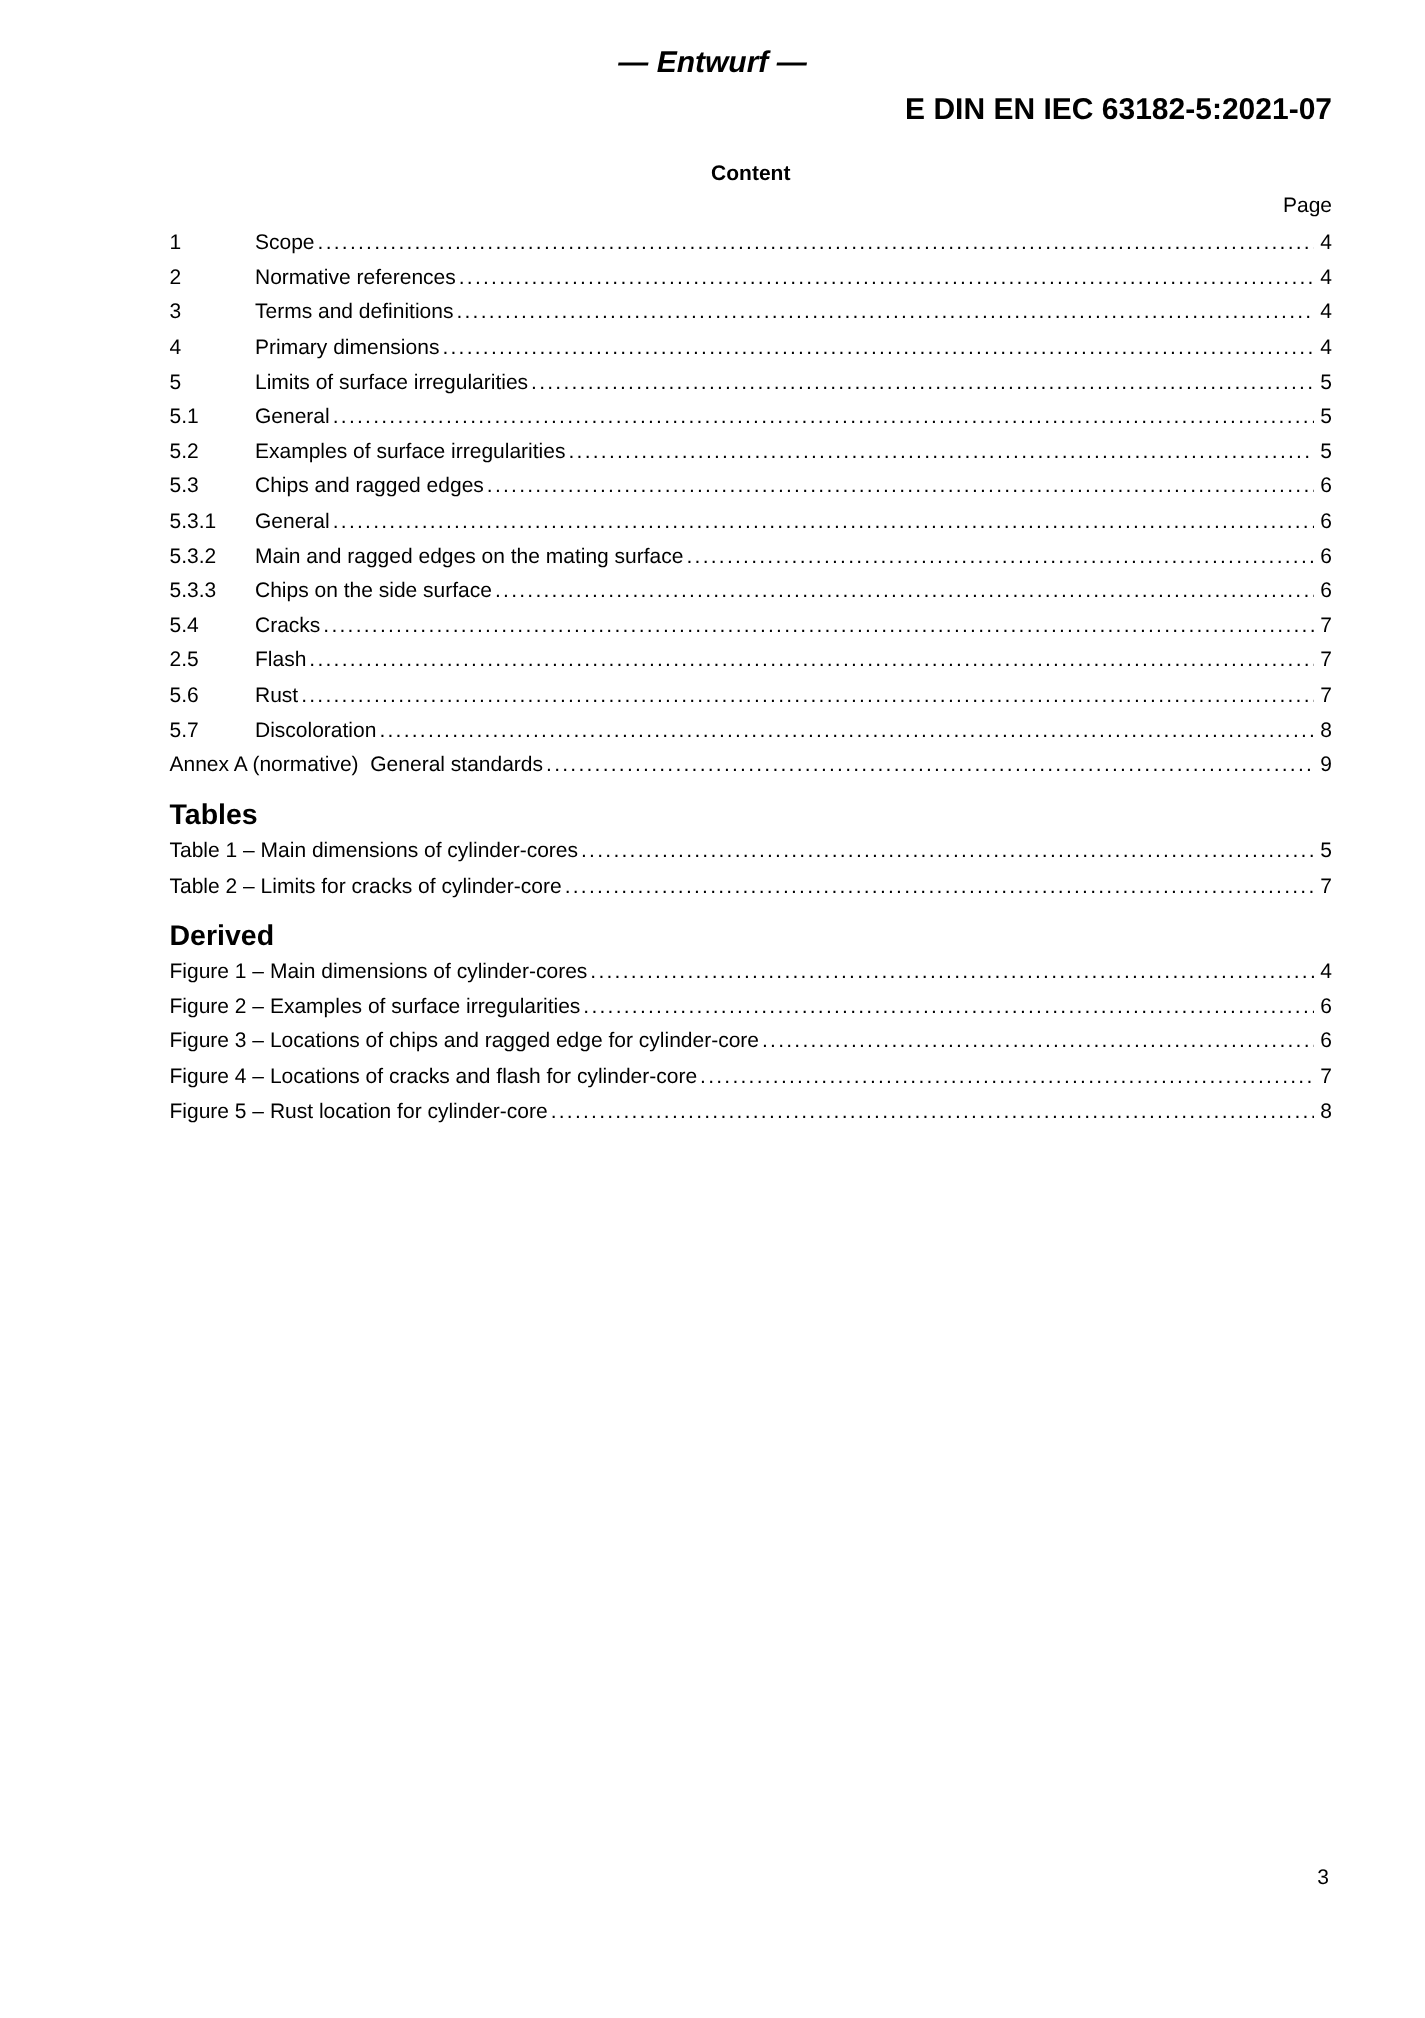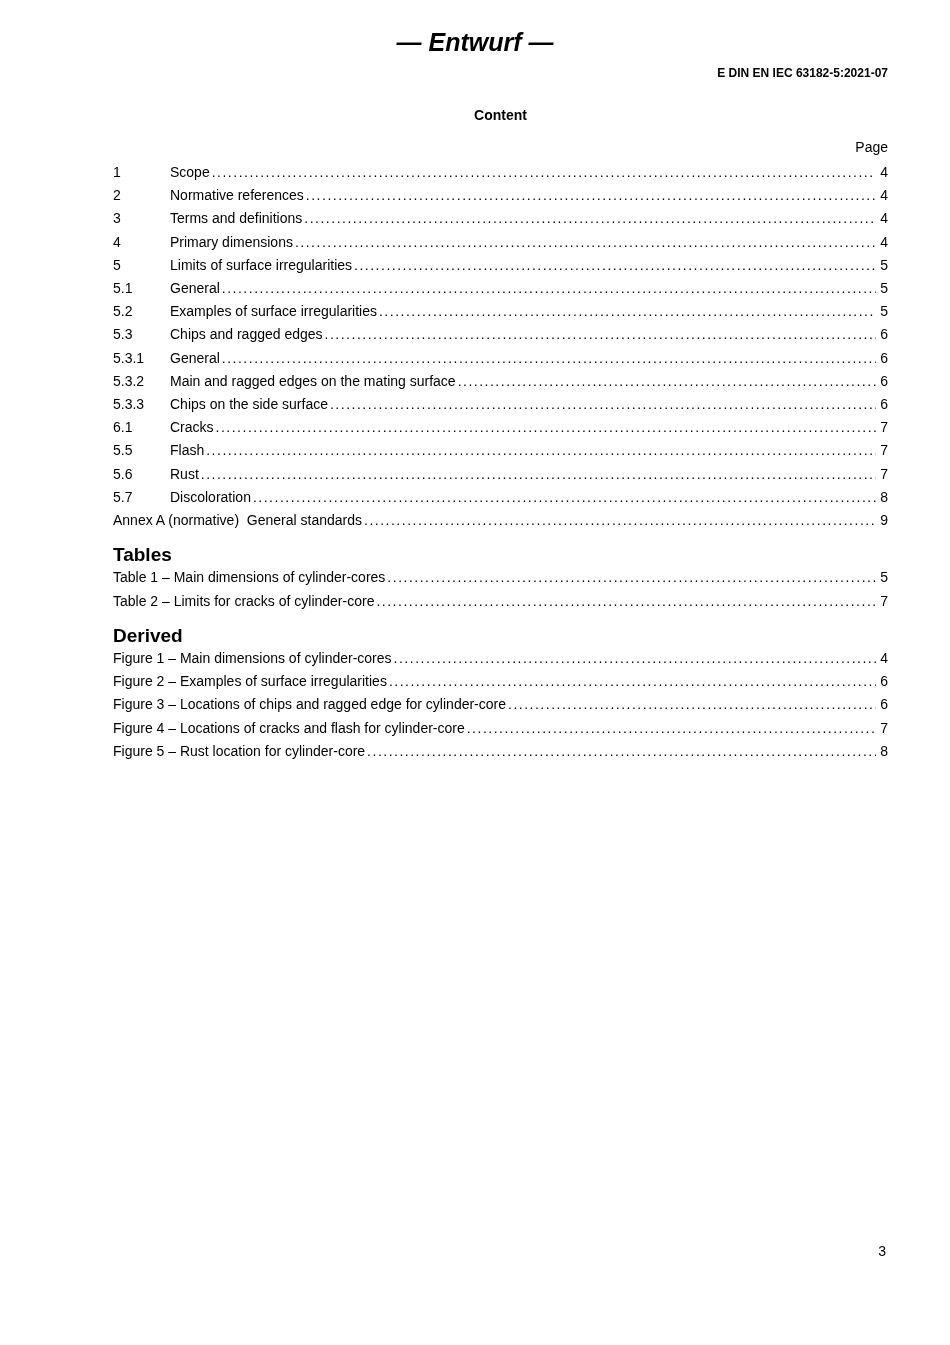--- a/index.html
+++ b/index.html
@@ -15,42 +15,42 @@
     font-size: 14px;
     overflow: hidden;
   }
 
   .draft-title {
     margin-left: -113px;
     margin-right: -62px;
     text-align: center;
     font-weight: bold;
     font-style: italic;
-    font-size: 25px;
+    font-size: 20px;
     line-height: 24px;
   }
 
   .doc-number {
     margin-top: 10px;
     text-align: right;
     font-weight: bold;
-    font-size: 12px;
+    font-size: 20px;
     line-height: 18px;
   }
 
   .content-title {
     margin-top: 24px;
     text-align: center;
     font-weight: bold;
     font-size: 14px;
     line-height: 18px;
   }
 
   .page-label {
-    margin-top: 14px;
+    margin-top: 3px;
     text-align: right;
     font-size: 14px;
     line-height: 18px;
   }
 
   .toc-section { margin-top: 5px; }
 
   .toc-row {
     display: flex;
     align-items: baseline;
@@ -172,27 +172,27 @@
         <span class="toc-dots">....................................................................................................................................................................................................................................................................</span>
         <span class="toc-page">6</span>
       </div>
       <div class="toc-row">
         <span class="toc-num">5.3.3</span>
         <span class="toc-title">Chips on the side surface</span>
         <span class="toc-dots">....................................................................................................................................................................................................................................................................</span>
         <span class="toc-page">6</span>
       </div>
       <div class="toc-row">
-        <span class="toc-num">6.1</span>
+        <span class="toc-num">5.4</span>
         <span class="toc-title">Cracks</span>
         <span class="toc-dots">....................................................................................................................................................................................................................................................................</span>
         <span class="toc-page">7</span>
       </div>
       <div class="toc-row">
-        <span class="toc-num">5.5</span>
+        <span class="toc-num">2.5</span>
         <span class="toc-title">Flash</span>
         <span class="toc-dots">....................................................................................................................................................................................................................................................................</span>
         <span class="toc-page">7</span>
       </div>
       <div class="toc-row">
         <span class="toc-num">5.6</span>
         <span class="toc-title">Rust</span>
         <span class="toc-dots">....................................................................................................................................................................................................................................................................</span>
         <span class="toc-page">7</span>
       </div>

